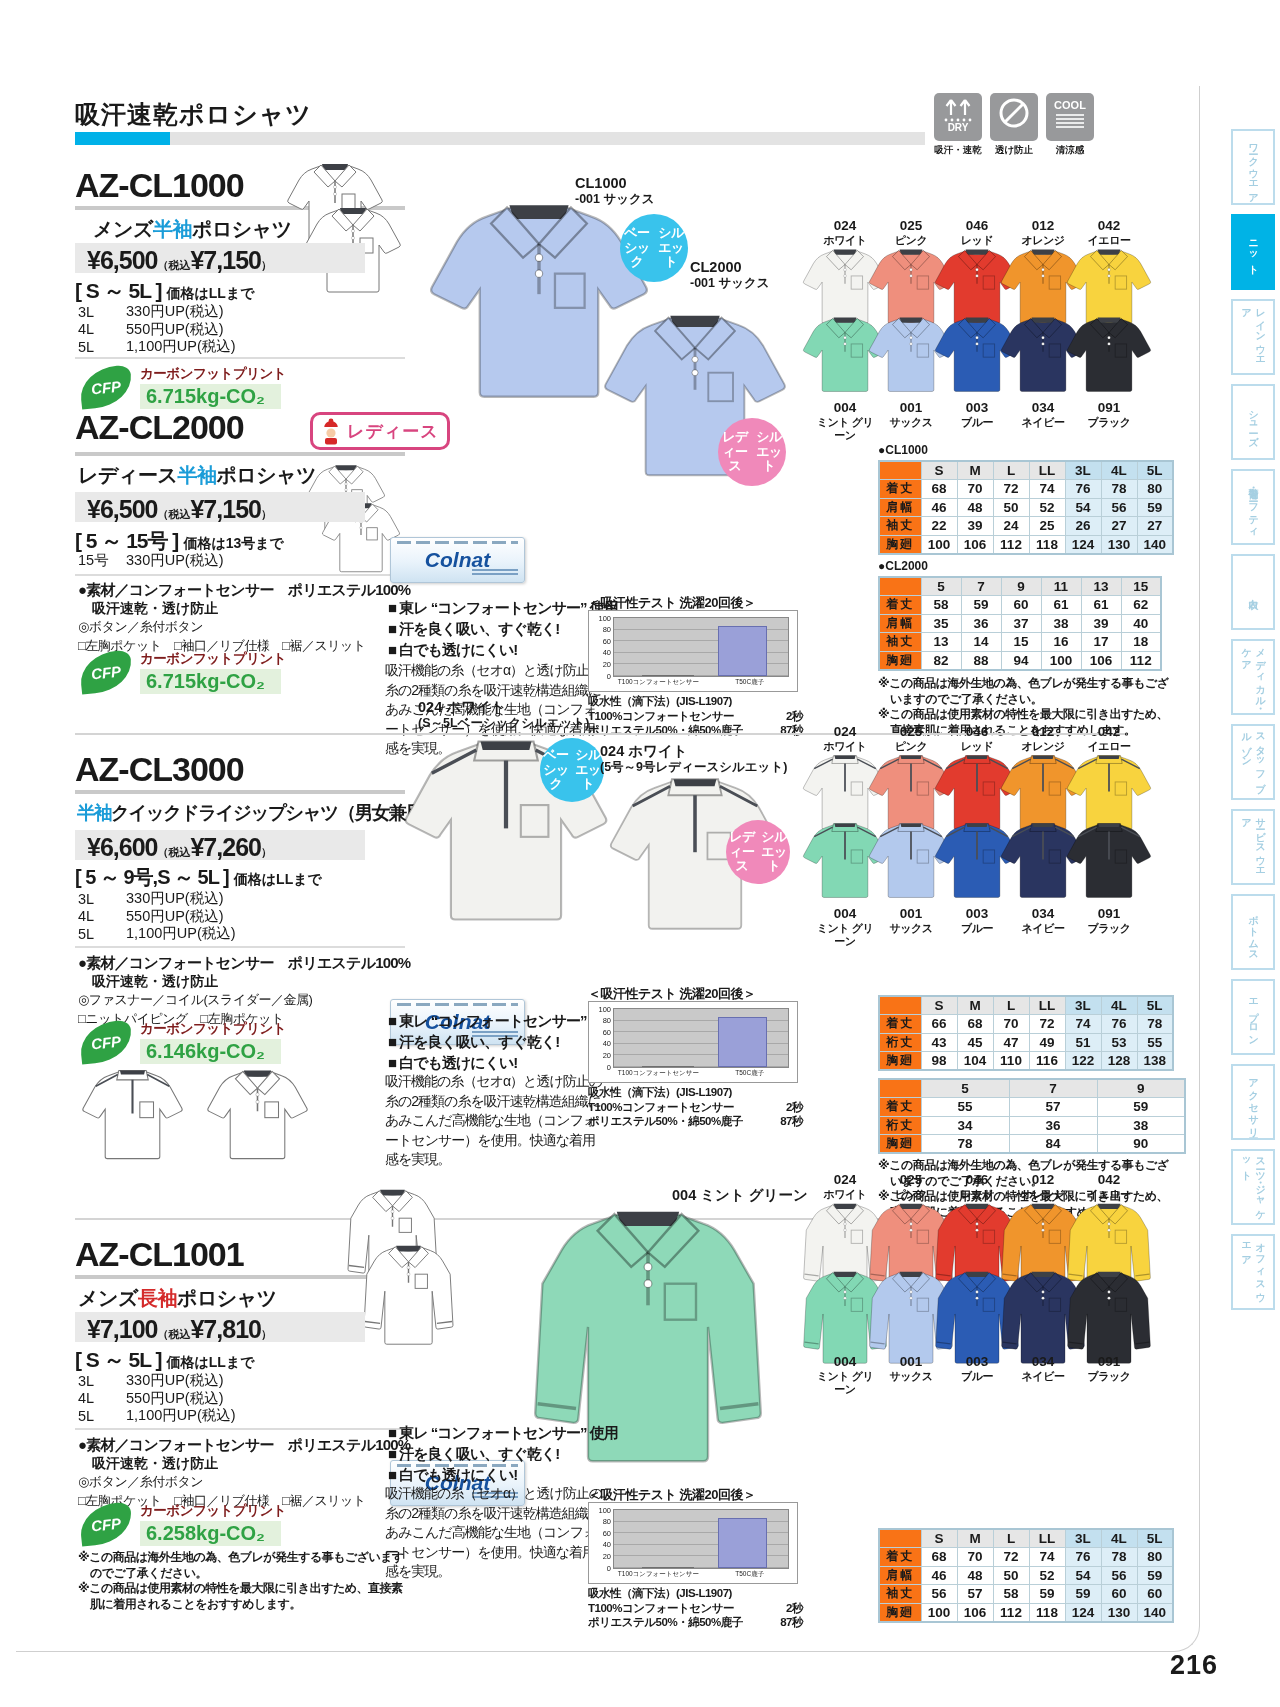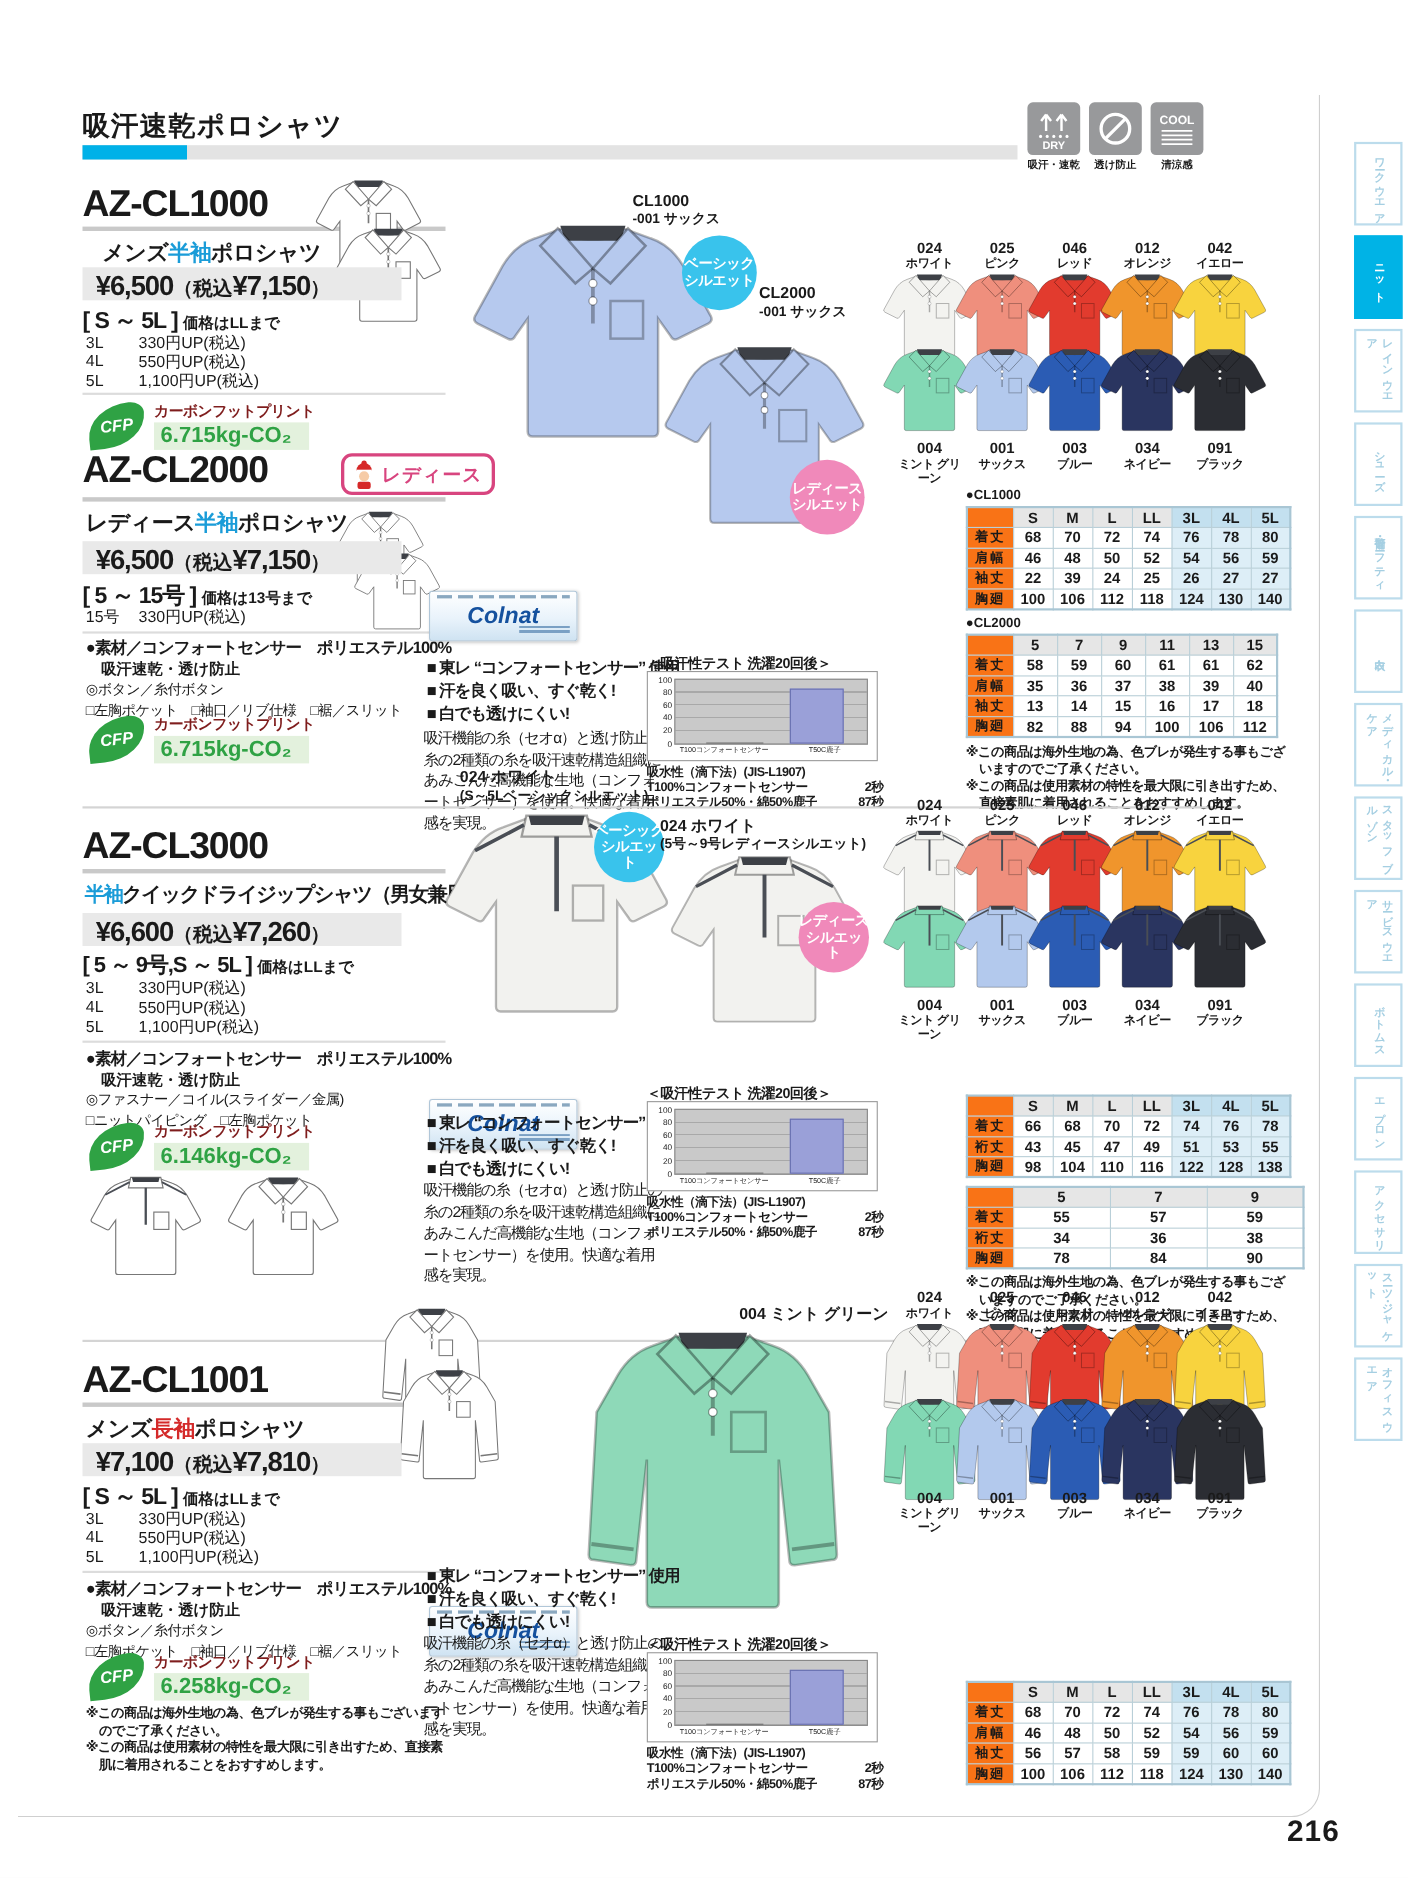--- a/index.html
+++ b/index.html
@@ -18,41 +18,41 @@
   .cat{font-size:25px;font-weight:bold;letter-spacing:1px}
   .catbar{height:13px;background:#e3e3e3}
   .catbar .seg{height:13px;background:#00b1e8;width:95px}
 
   .frame{position:absolute;left:16px;top:86px;width:1184px;height:1566px;
     border-right:1px solid #cfcfcf;border-bottom:1px solid #cfcfcf;border-radius:0 0 26px 0;pointer-events:none}
 
   
   .icons{display:flex;gap:6px}
   .icol{display:flex;flex-direction:column;align-items:center;width:50px}
-  .fic{width:48px;height:48px;background:#98999b;border-radius:5px;display:flex;align-items:center;justify-content:center}
+  .fic{width:48px;height:48px;background:#98999b;border-radius:5px;display:flex;justify-content:center}
   .ficap{font-size:9.5px;font-weight:bold;text-align:center;margin-top:3px;white-space:nowrap}
 
   
   .sidetabs{position:absolute;left:1231px;top:129px;width:46px}
   .tab{writing-mode:vertical-rl;height:76px;width:44px;margin-bottom:9px;border:2px solid #bcdcec;
     color:#a5cfe2;font-size:10px;font-weight:bold;display:flex;align-items:center;justify-content:center;
     background:#fff;letter-spacing:1px;overflow:hidden}
   .tab.active{background:#00b3e6;color:#fff;border-color:#00b3e6}
 
   .pageno{font-size:27px;font-weight:bold;letter-spacing:1px}
 
   
   .sec-title{font-size:34px;font-weight:bold;letter-spacing:-1px}
   .rule{height:4px;background:#c9c9c9}
   .thinrule{height:2px;background:#dcdcdc}
   .divider{height:2px;background:#d4d4d4}
   .pn{font-size:20px;font-weight:bold;letter-spacing:-0.5px}
   .pricebar{background:#e9e9e9;display:flex;align-items:baseline;padding:3px 0 0 12px;font-weight:bold;height:30px}
   .pb-big{font-size:25px;letter-spacing:-1px}
-  .pb-small{font-size:18px}
+  .pb-small{font-size:11px}
   .sizeln{font-weight:bold;white-space:nowrap}
   .sz-big{font-size:21px;letter-spacing:-1px}
   .sz-note{font-size:14px;margin-left:5px}
   .uprow{display:flex;font-size:14.5px;height:17.5px;align-items:center}
   .upsz{flex:0 0 48px}
   .uppr{flex:0 0 185px;text-align:left}
   .m1{font-size:15px;font-weight:bold;letter-spacing:-0.8px;line-height:18px}
   .m2{font-size:14px;font-weight:bold;padding-left:14px;line-height:18px}
   .m3{font-size:13px;line-height:18px;padding-top:1px;letter-spacing:-0.5px}
   .noteln{font-size:12px;font-weight:bold;line-height:15.5px;letter-spacing:-0.5px;padding-left:12px;text-indent:-12px}
@@ -68,21 +68,21 @@
   .cfpv{background:#e3f1dd;color:#2fa244;font-size:20px;font-weight:bold;padding:1px 16px 1px 6px;margin-top:1px;display:inline-block}
 
   
   .lady{display:flex;align-items:center;gap:6px;border:3px solid #d8457f;border-radius:10px;background:#fff;padding:2px 8px;height:38px}
   .ladytxt{color:#d8457f;font-size:17px;font-weight:bold;letter-spacing:1px}
 
   
   .plabel{font-weight:bold;line-height:1.25}
   .pl1{font-size:14.5px}
   .pl2{font-size:12.5px}
-  .circ{border-radius:50%;color:#fff;font-weight:bold;display:flex;flex-direction:column;align-items:center;
+  .circ{border-radius:50%;color:#fff;font-weight:bold;display:flex;align-items:center;
     justify-content:center;text-align:center;font-size:13px;line-height:1.15;letter-spacing:-0.5px}
   .circ.cyan{background:#39c3ec}
   .circ.pink{background:#f089ba}
 
   
   .colnat{background:linear-gradient(180deg,#ffffff,#e9f3fb 55%,#cfe3f2);border:1px solid #b0c6d8;border-radius:3px;
     position:relative;box-shadow:1px 1px 3px rgba(0,0,0,.2);width:135px;height:46px}
   .colnat .brand{font-style:italic;font-weight:bold;font-size:21px;color:#15519e;text-align:center;margin-top:10px;letter-spacing:0}
   .colnat .tl{position:absolute;top:3px;left:6px;right:6px;height:3px;
     background:repeating-linear-gradient(90deg,#8aa8c0 0 14px,transparent 14px 19px)}

